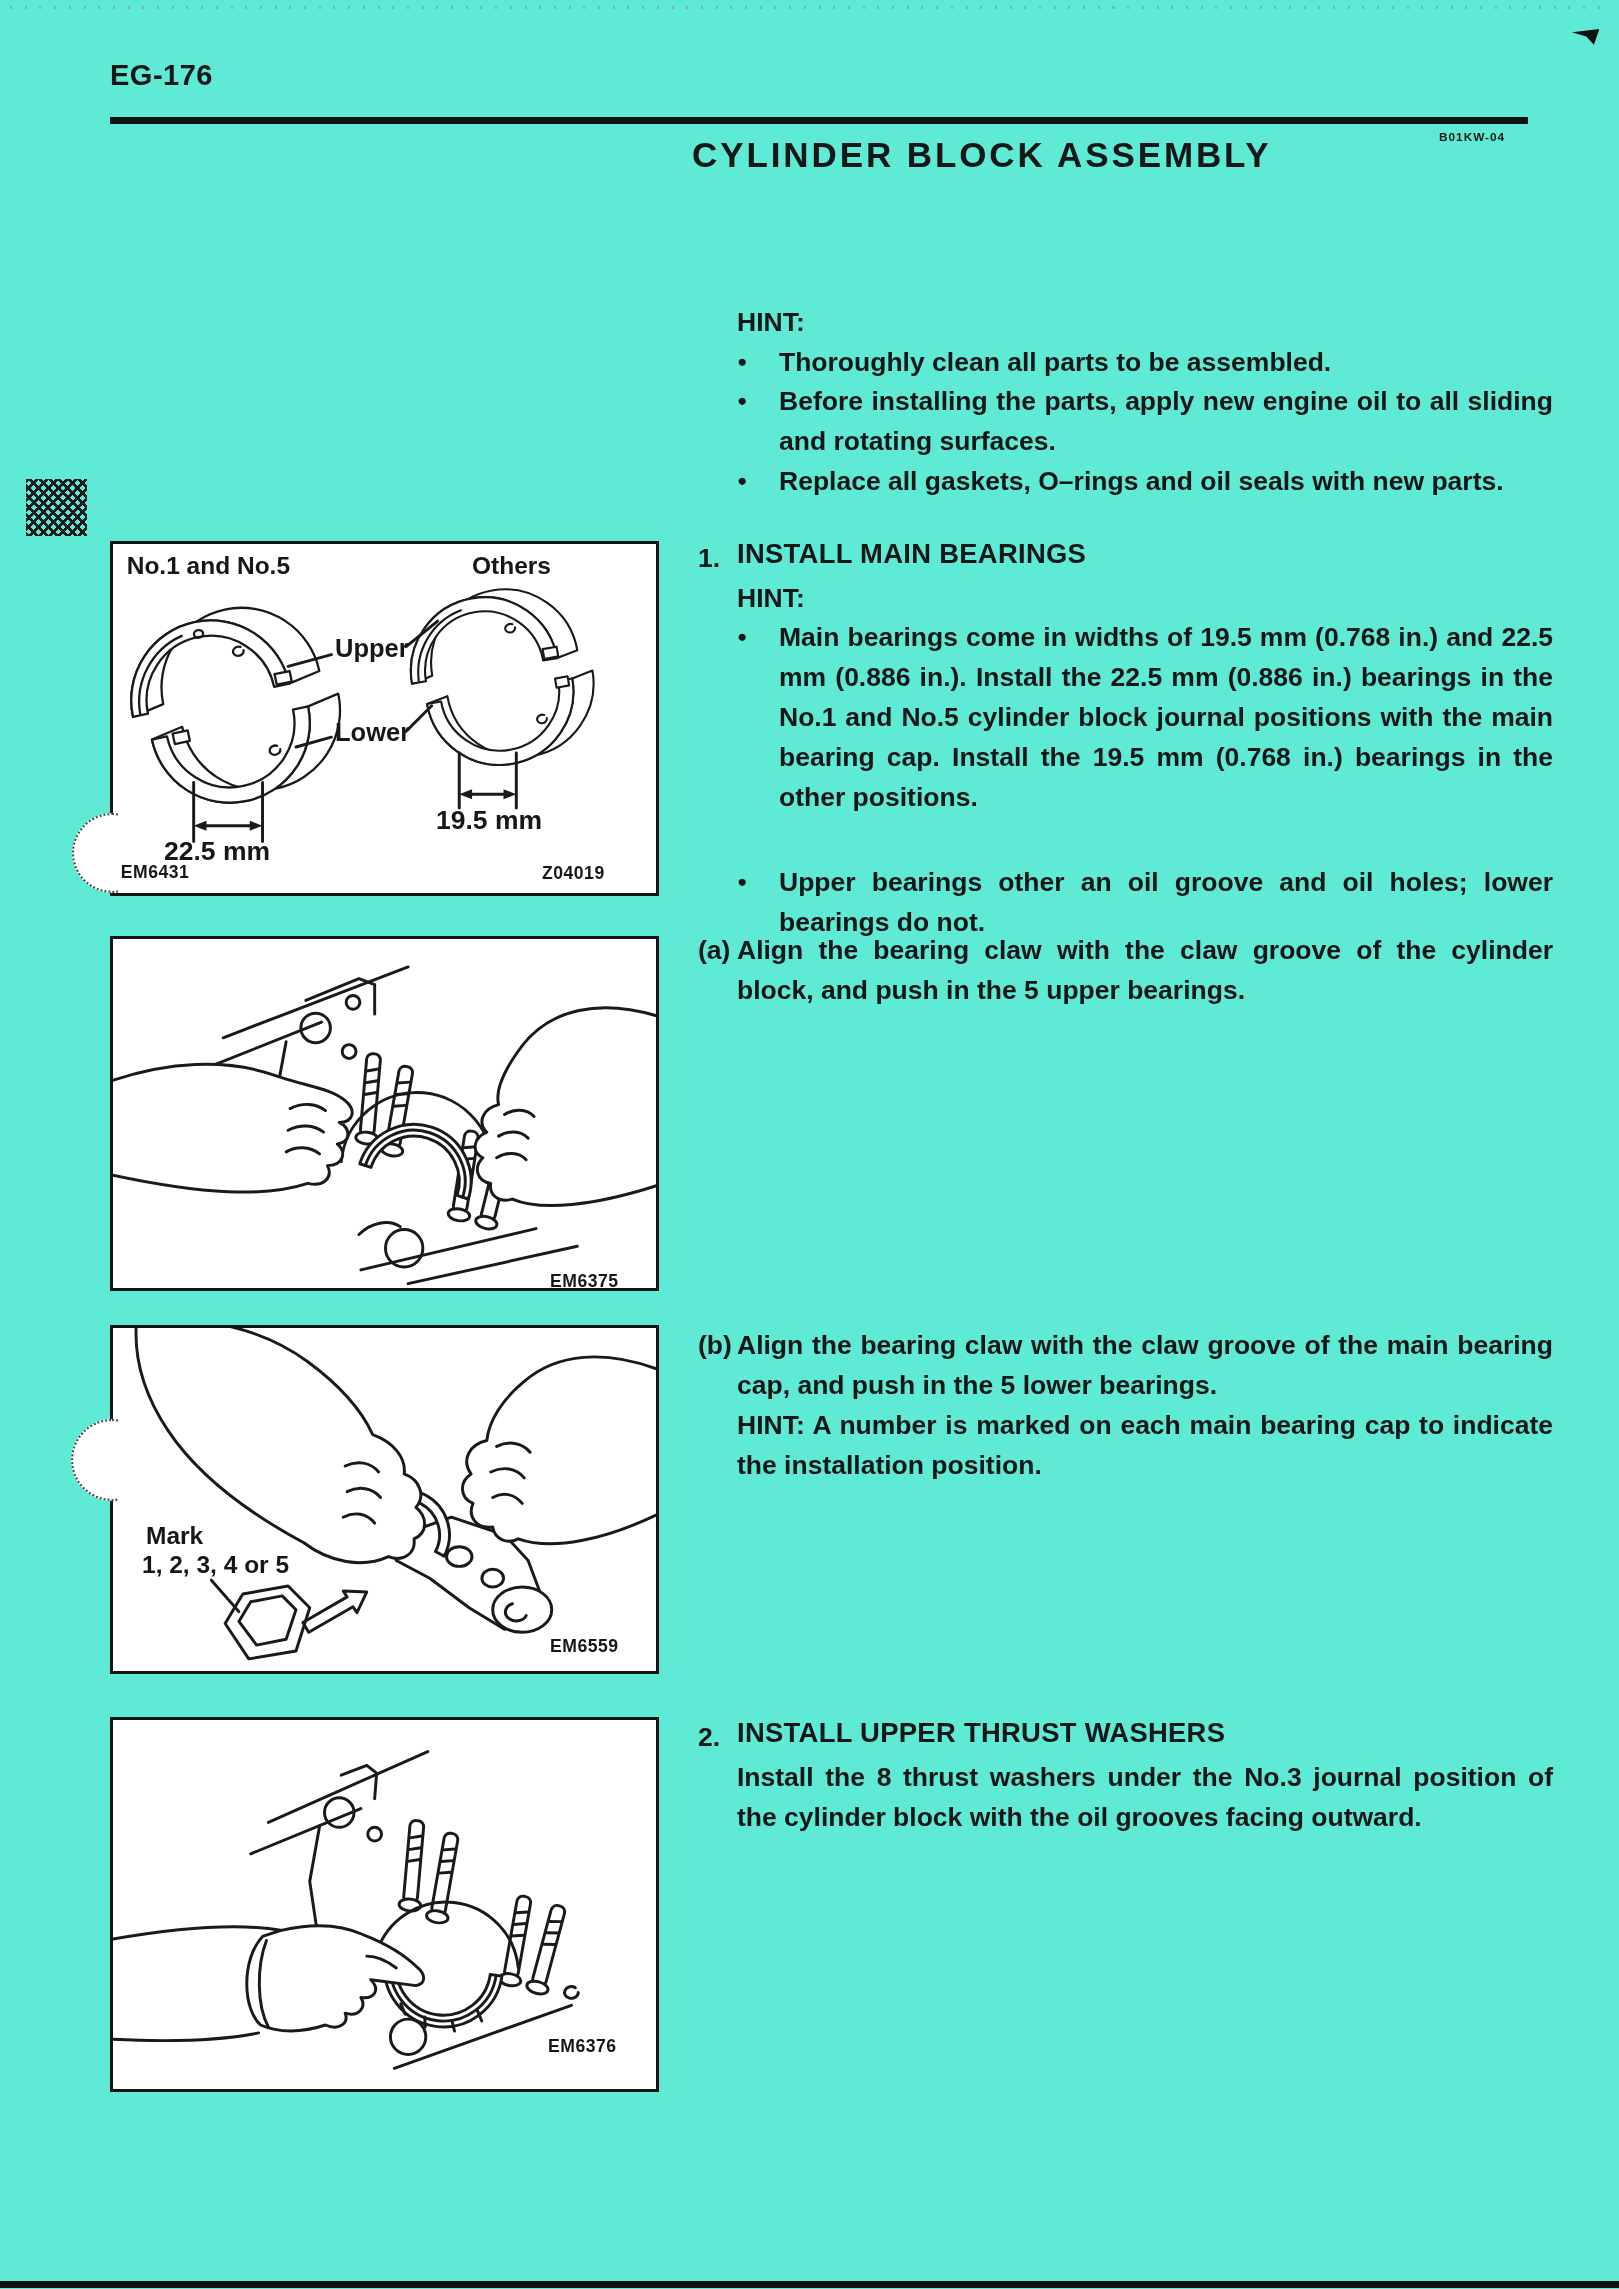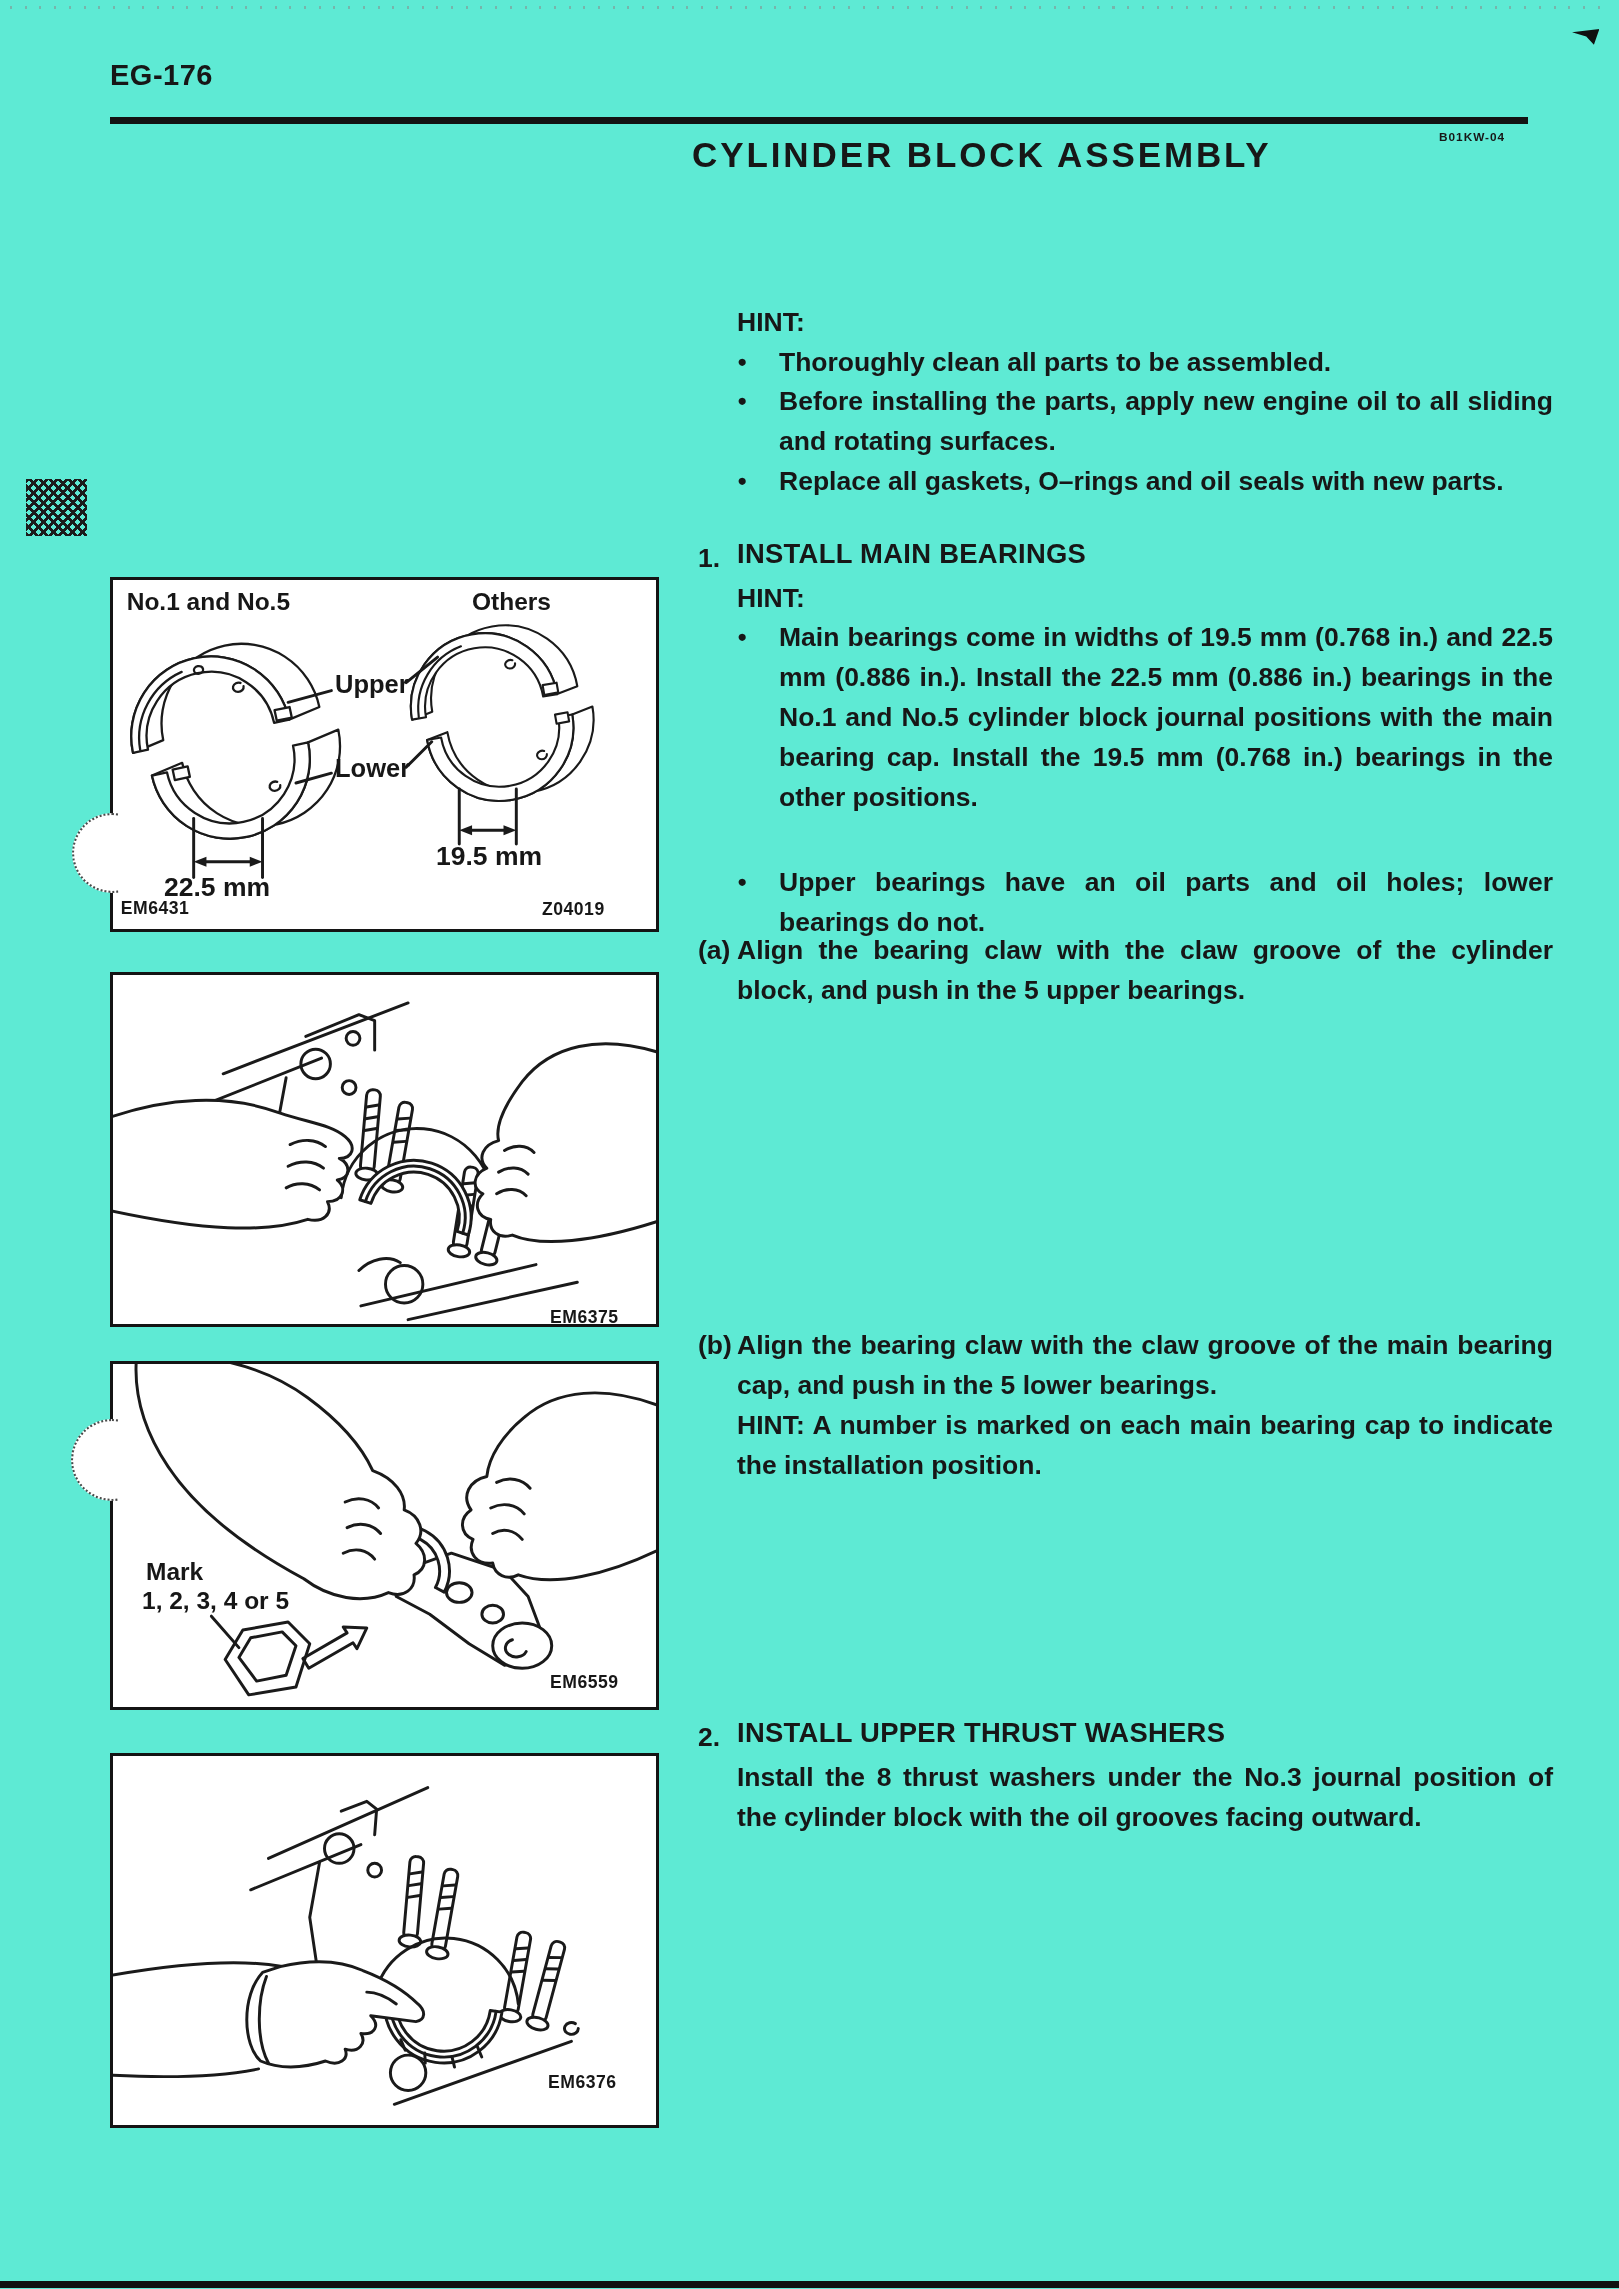--- a/index.html
+++ b/index.html
@@ -5,21 +5,21 @@
   html,body{margin:0;padding:0;background:#ffffff;}
   .pg{position:relative;width:1619px;height:2290px;background:#5eead4;overflow:hidden;
       font-family:"Liberation Sans", sans-serif;color:#171717;}
   .abs{position:absolute;}
   .t{position:absolute;font-weight:700;color:#171717;}
   .just{text-align:justify;}
   .b{font-size:26.5px;line-height:40px;}
   .bullet-row{display:flex;align-items:flex-start;}
   .bullet{width:42px;flex:none;font-size:16.7px;line-height:40px;font-weight:700;color:#171717;}
   .btxt{flex:1;font-size:26.5px;line-height:40px;font-weight:700;text-align:justify;color:#171717;}
-  .fig{position:absolute;border:3.9px solid #141414;background:#fff;box-sizing:border-box;margin-top:36px;}
+  .fig{position:absolute;border:3.9px solid #141414;background:#fff;box-sizing:border-box;}
   .fig svg{position:absolute;left:0;top:0;width:100%;height:100%;}
   .figlabel{position:absolute;font-weight:700;color:#171717;}
   .figcode{position:absolute;font-size:17.6px;font-weight:700;letter-spacing:0.5px;color:#171717;}
   svg *{stroke:#1a1a1a;stroke-width:3;fill:none;stroke-linecap:round;stroke-linejoin:round;}
   svg .f{fill:#ffffff;}
   svg .dk{fill:#1a1a1a;stroke:none;}
   .hsq{position:absolute;left:25.5px;top:479px;width:61px;height:57px;
        background:repeating-linear-gradient(45deg,#1c1c1c 0 2.9px,rgba(0,0,0,0) 2.9px 6.9px),
                   repeating-linear-gradient(135deg,#1c1c1c 0 2.9px,rgba(0,0,0,0) 2.9px 6.9px);}
   .topdots{position:absolute;left:9.8px;top:5.9px;width:1598px;height:2.9px;opacity:.55;
@@ -66,21 +66,21 @@
   <div class="t b" style="left:698px;top:538px">1.</div>
   <div class="t" style="left:737px;top:538px;font-size:27.4px;letter-spacing:0.3px">INSTALL MAIN BEARINGS</div>
   <div class="t b" style="left:737px;top:578px">HINT:</div>
 
   <div class="abs bullet-row" style="left:737px;top:617px;width:816px">
     <span class="bullet">●</span>
     <div class="btxt">Main bearings come in widths of 19.5 mm (0.768 in.) and 22.5 mm (0.886 in.). Install the 22.5 mm (0.886 in.) bearings in the No.1 and No.5 cylinder block journal positions with the main bearing cap. Install the 19.5 mm (0.768 in.) bearings in the other positions.</div>
   </div>
   <div class="abs bullet-row" style="left:737px;top:862px;width:816px">
     <span class="bullet">●</span>
-    <div class="btxt">Upper bearings have an oil parts and oil holes; lower bearings do not.</div>
+    <div class="btxt">Upper bearings other an oil groove and oil holes; lower bearings do not.</div>
   </div>
 
   <div class="t b" style="left:698px;top:930px">(a)</div>
   <div class="t b just" style="left:737px;top:930px;width:816px">Align the bearing claw with the claw groove of the cylinder block, and push in the 5 upper bearings.</div>
 
   <div class="t b" style="left:698px;top:1325px">(b)</div>
   <div class="abs" style="left:737px;top:1325px;width:816px">
     <div class="btxt">Align the bearing claw with the claw groove of the main bearing cap, and push in the 5 lower bearings.</div>
     <div class="btxt">HINT: A number is marked on each main bearing cap to indicate the installation position.</div>
   </div>

